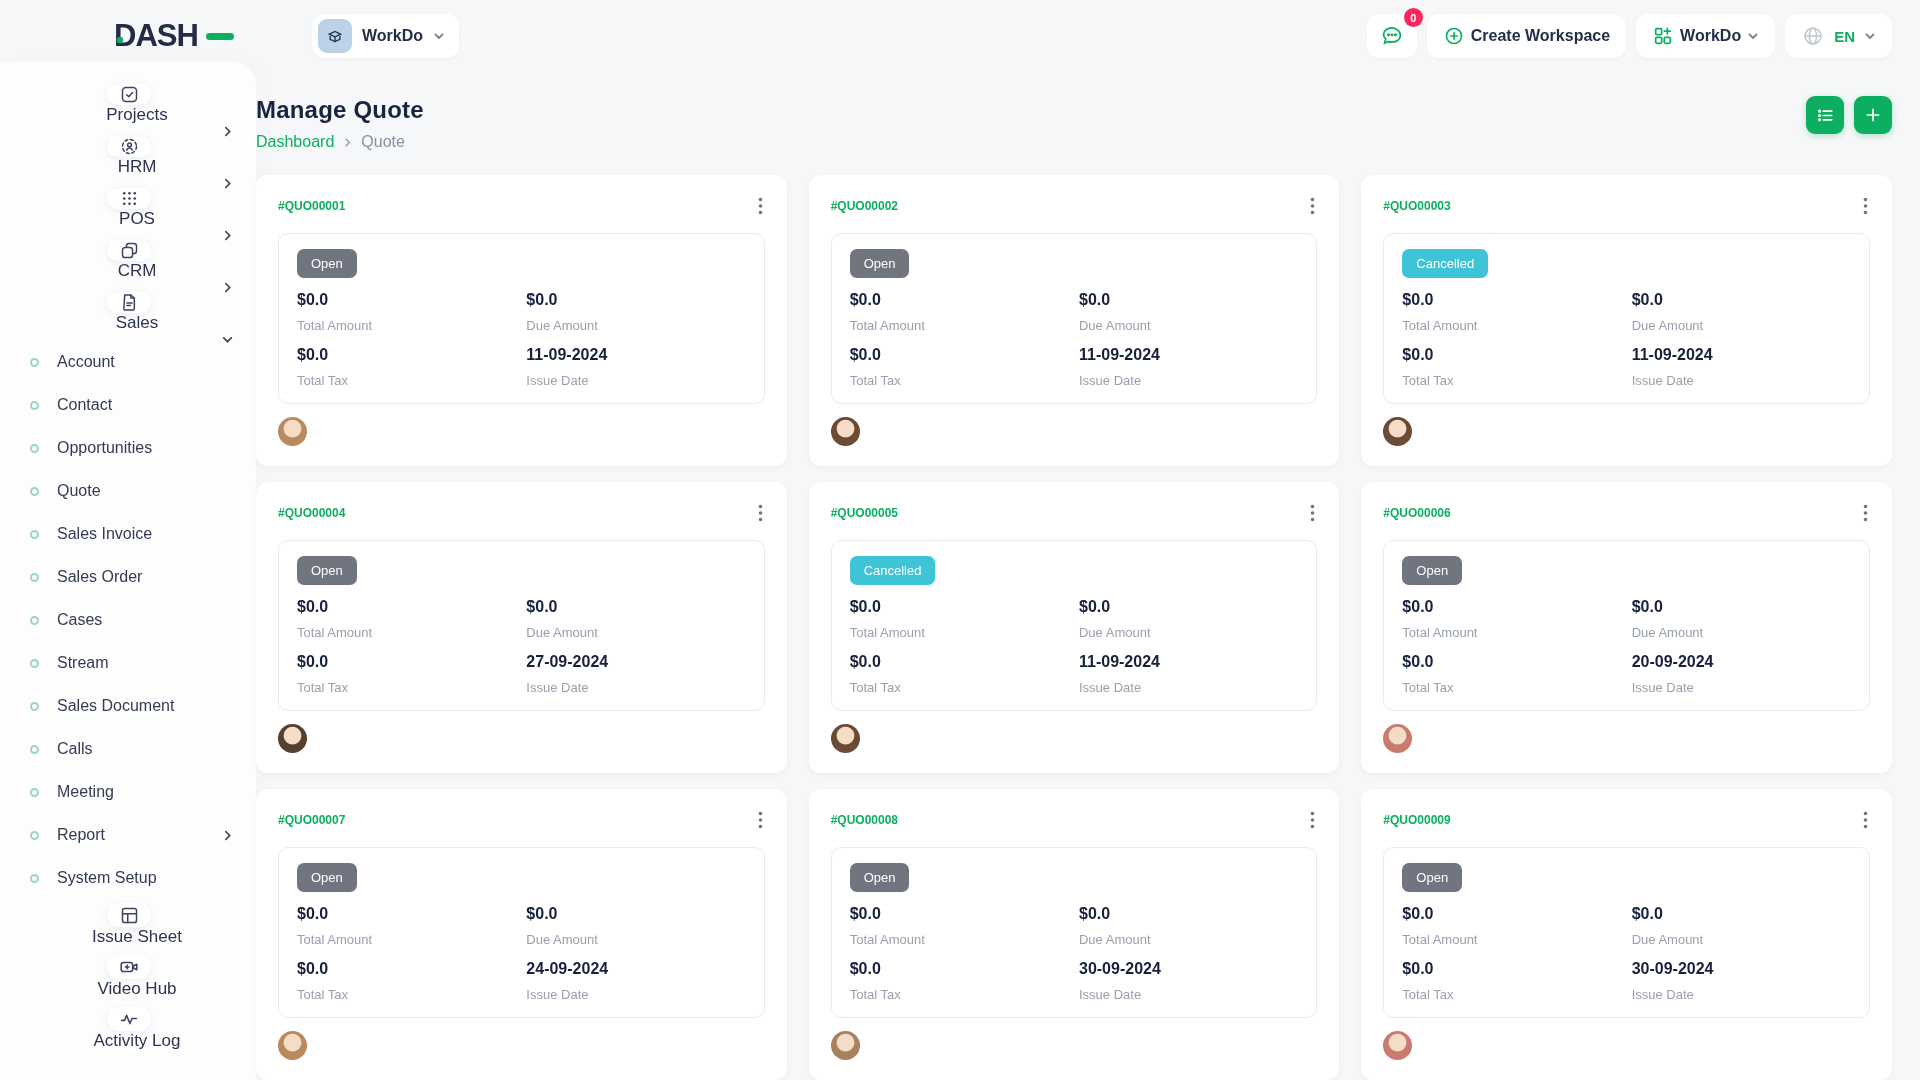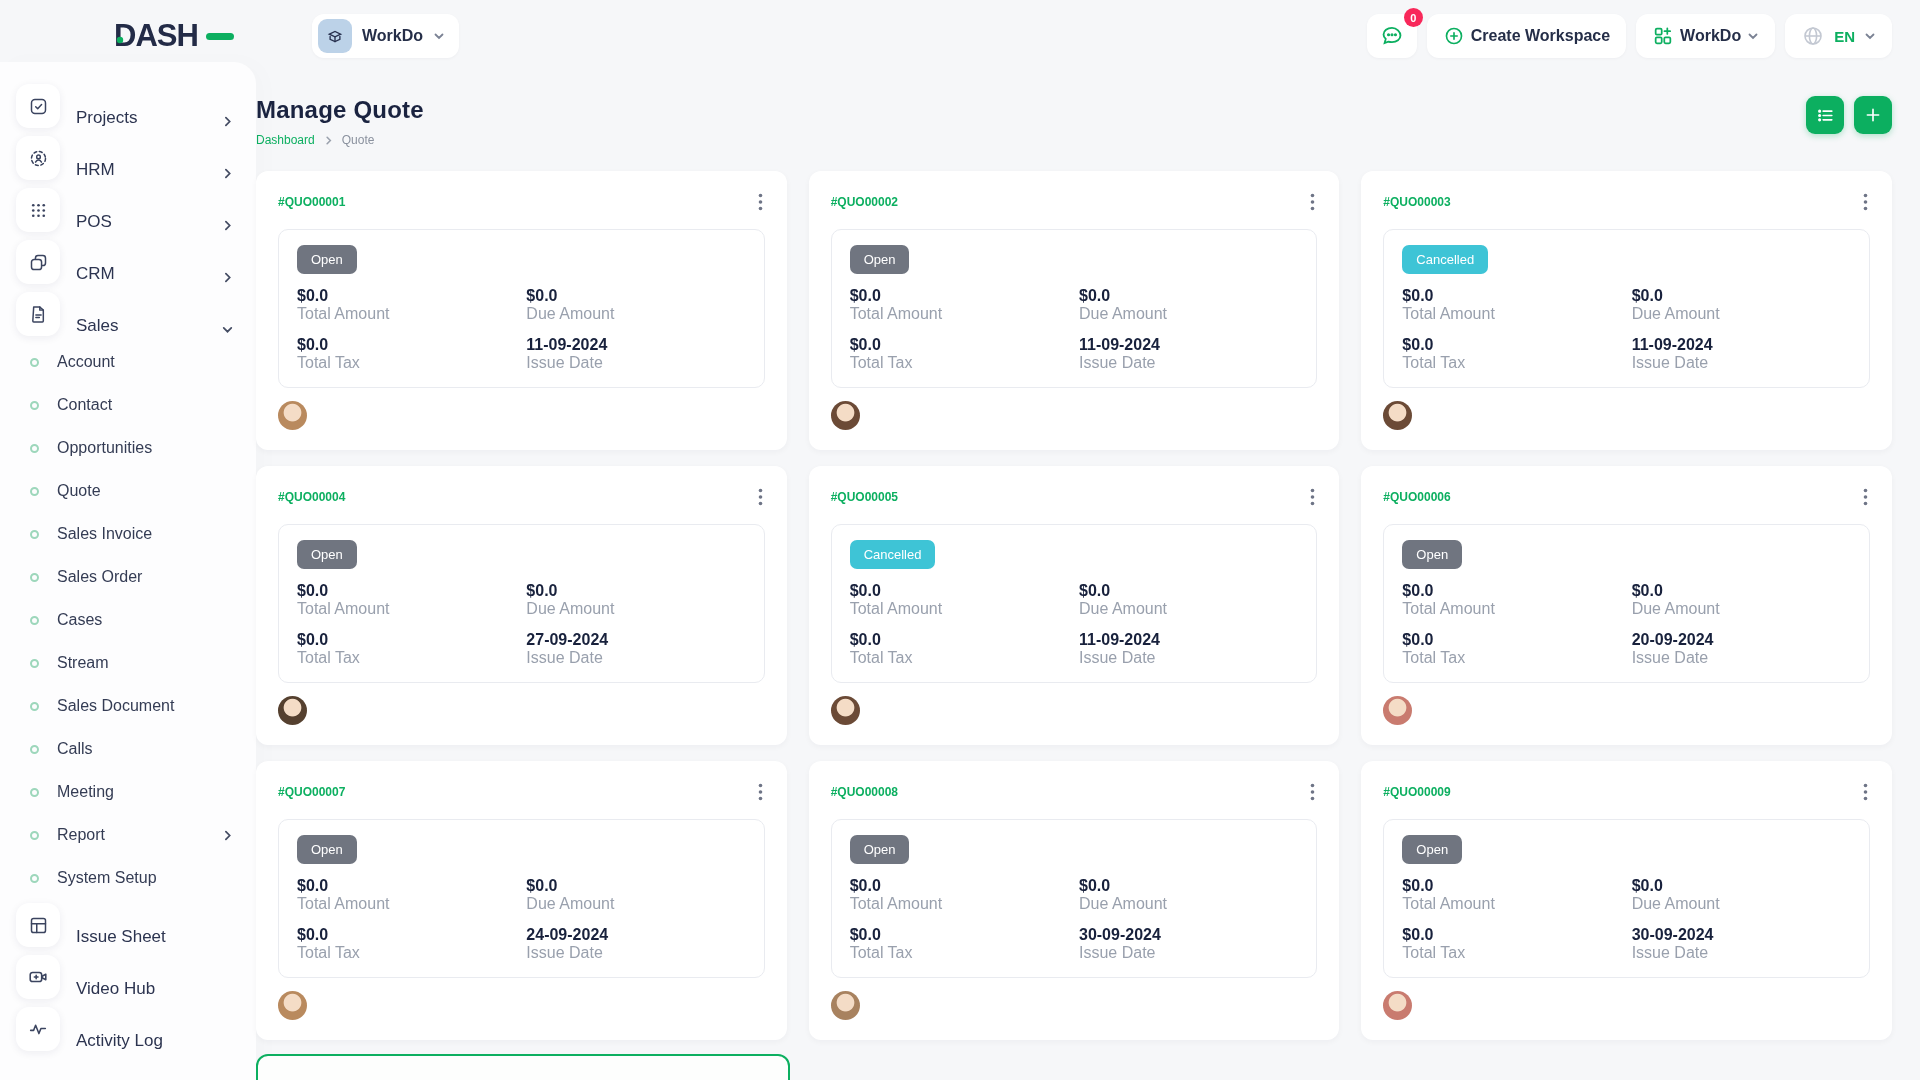--- a/index.html
+++ b/index.html
@@ -28,55 +28,55 @@
   }
   .cw-pill { gap:6px; }
   .lang-pill { gap:9px; }
   .lang-label { color:#0caf60; font-size:15px; font-weight:700; }
   
   .sidebar {
     position:absolute; top:62px; left:0; bottom:0; width:256px;
     background:#fdfdfe; border-radius:0 22px 0 0; box-shadow:8px 0 24px rgba(20,30,60,.015);
     padding-top:22px; overflow:hidden;
   }
-  .side-item { display:flex; align-items:flex-end; height:44px; margin:0 14px 8px 16px; cursor:pointer; }
+  .side-item { display:flex; align-items:center; height:44px; margin:0 14px 8px 16px; cursor:pointer;flex-direction:column; }
   .side-iconbox { width:44px; height:44px; background:#fff; border-radius:13px;
     box-shadow:0 2px 8px rgba(25,35,65,.07); display:flex; align-items:center; justify-content:center; }
   .side-label { margin-left:16px; font-size:17px; font-weight:500; color:#2c3450; }
   .side-chev { margin-left:auto; margin-right:8px; display:flex; }
   .chev-down svg { transform:rotate(90deg); }
   .sub-item { display:flex; align-items:center; height:36px; margin:0 14px 7px 16px; padding-left:14px; cursor:pointer; }
   .bullet { width:9px; height:9px; border-radius:50%; border:2px solid #7cc9a4; opacity:.75; }
   .sub-label { margin-left:18px; font-size:16px; color:#343c54; }
   .sub-chev { margin-left:auto; margin-right:8px; display:flex; }
   
   .main { position:absolute; left:256px; top:62px; right:0; bottom:0; padding:34px 28px 0 0; }
   .page-head { display:flex; align-items:flex-start; }
   .page-title { font-size:24px; font-weight:700; color:#1a2340; letter-spacing:.2px; }
-  .breadcrumb { display:flex; align-items:center; gap:8px; margin-top:9px; font-size:12px; }
+  .breadcrumb { display:flex; align-items:center; gap:8px; margin-top:9px; font-size:16px; }
   .bc-link { color:#0caf60; text-decoration:none; cursor:pointer; }
   .bc-sep { display:flex; }
   .bc-current { color:#8a919e; }
   .page-actions { margin-left:auto; display:flex; gap:10px; }
   .action-btn { width:38px; height:38px; border:none; border-radius:9px; background:#0caf60;
     display:flex; align-items:center; justify-content:center; cursor:pointer;
     box-shadow:0 2px 6px rgba(12,175,96,.3); }
   
   .cards-grid { margin-top:24px; display:grid; grid-template-columns:repeat(3,1fr); gap:16px 22px; }
   .quote-card { background:#fff; border-radius:12px; padding:20px 22px;
     box-shadow:0 2px 6px rgba(20,30,60,.04); }
   .card-head { display:flex; align-items:center; }
   .card-title { font-size:12px; font-weight:700; color:#0caf60; text-decoration:none; cursor:pointer; }
   .kebab { margin-left:auto; cursor:pointer; display:flex; padding:2px; }
   .card-box { margin-top:16px; border:1px solid #e9ebf0; border-radius:10px; padding:15px 18px; }
   .status-badge { display:inline-block; color:#fff; font-size:13px; font-weight:500;
     padding:7px 14px; border-radius:7px; }
   .stats { display:grid; grid-template-columns:1fr 1fr; gap:13px 10px; margin-top:13px; }
   .stat-value { font-size:16px; font-weight:700; color:#18213c; }
-  .stat-label { font-size:16px; color:#99a0ad; margin-top:0; }
+  .stat-label { font-size:13px; color:#99a0ad; margin-top:9px; }
   .avatar { width:29px; height:29px; border-radius:50%; margin-top:13px;
     box-shadow:0 0 0 2px #fff; cursor:pointer; }
   .add-quote-box { margin-top:14px; width:534px; height:70px;
     border:2px solid #0caf60; border-radius:12px; background:#fdfefd; cursor:pointer; }
   svg { display:block; }
 </style>
 </head>
 <body>
 
 <header class="header">

